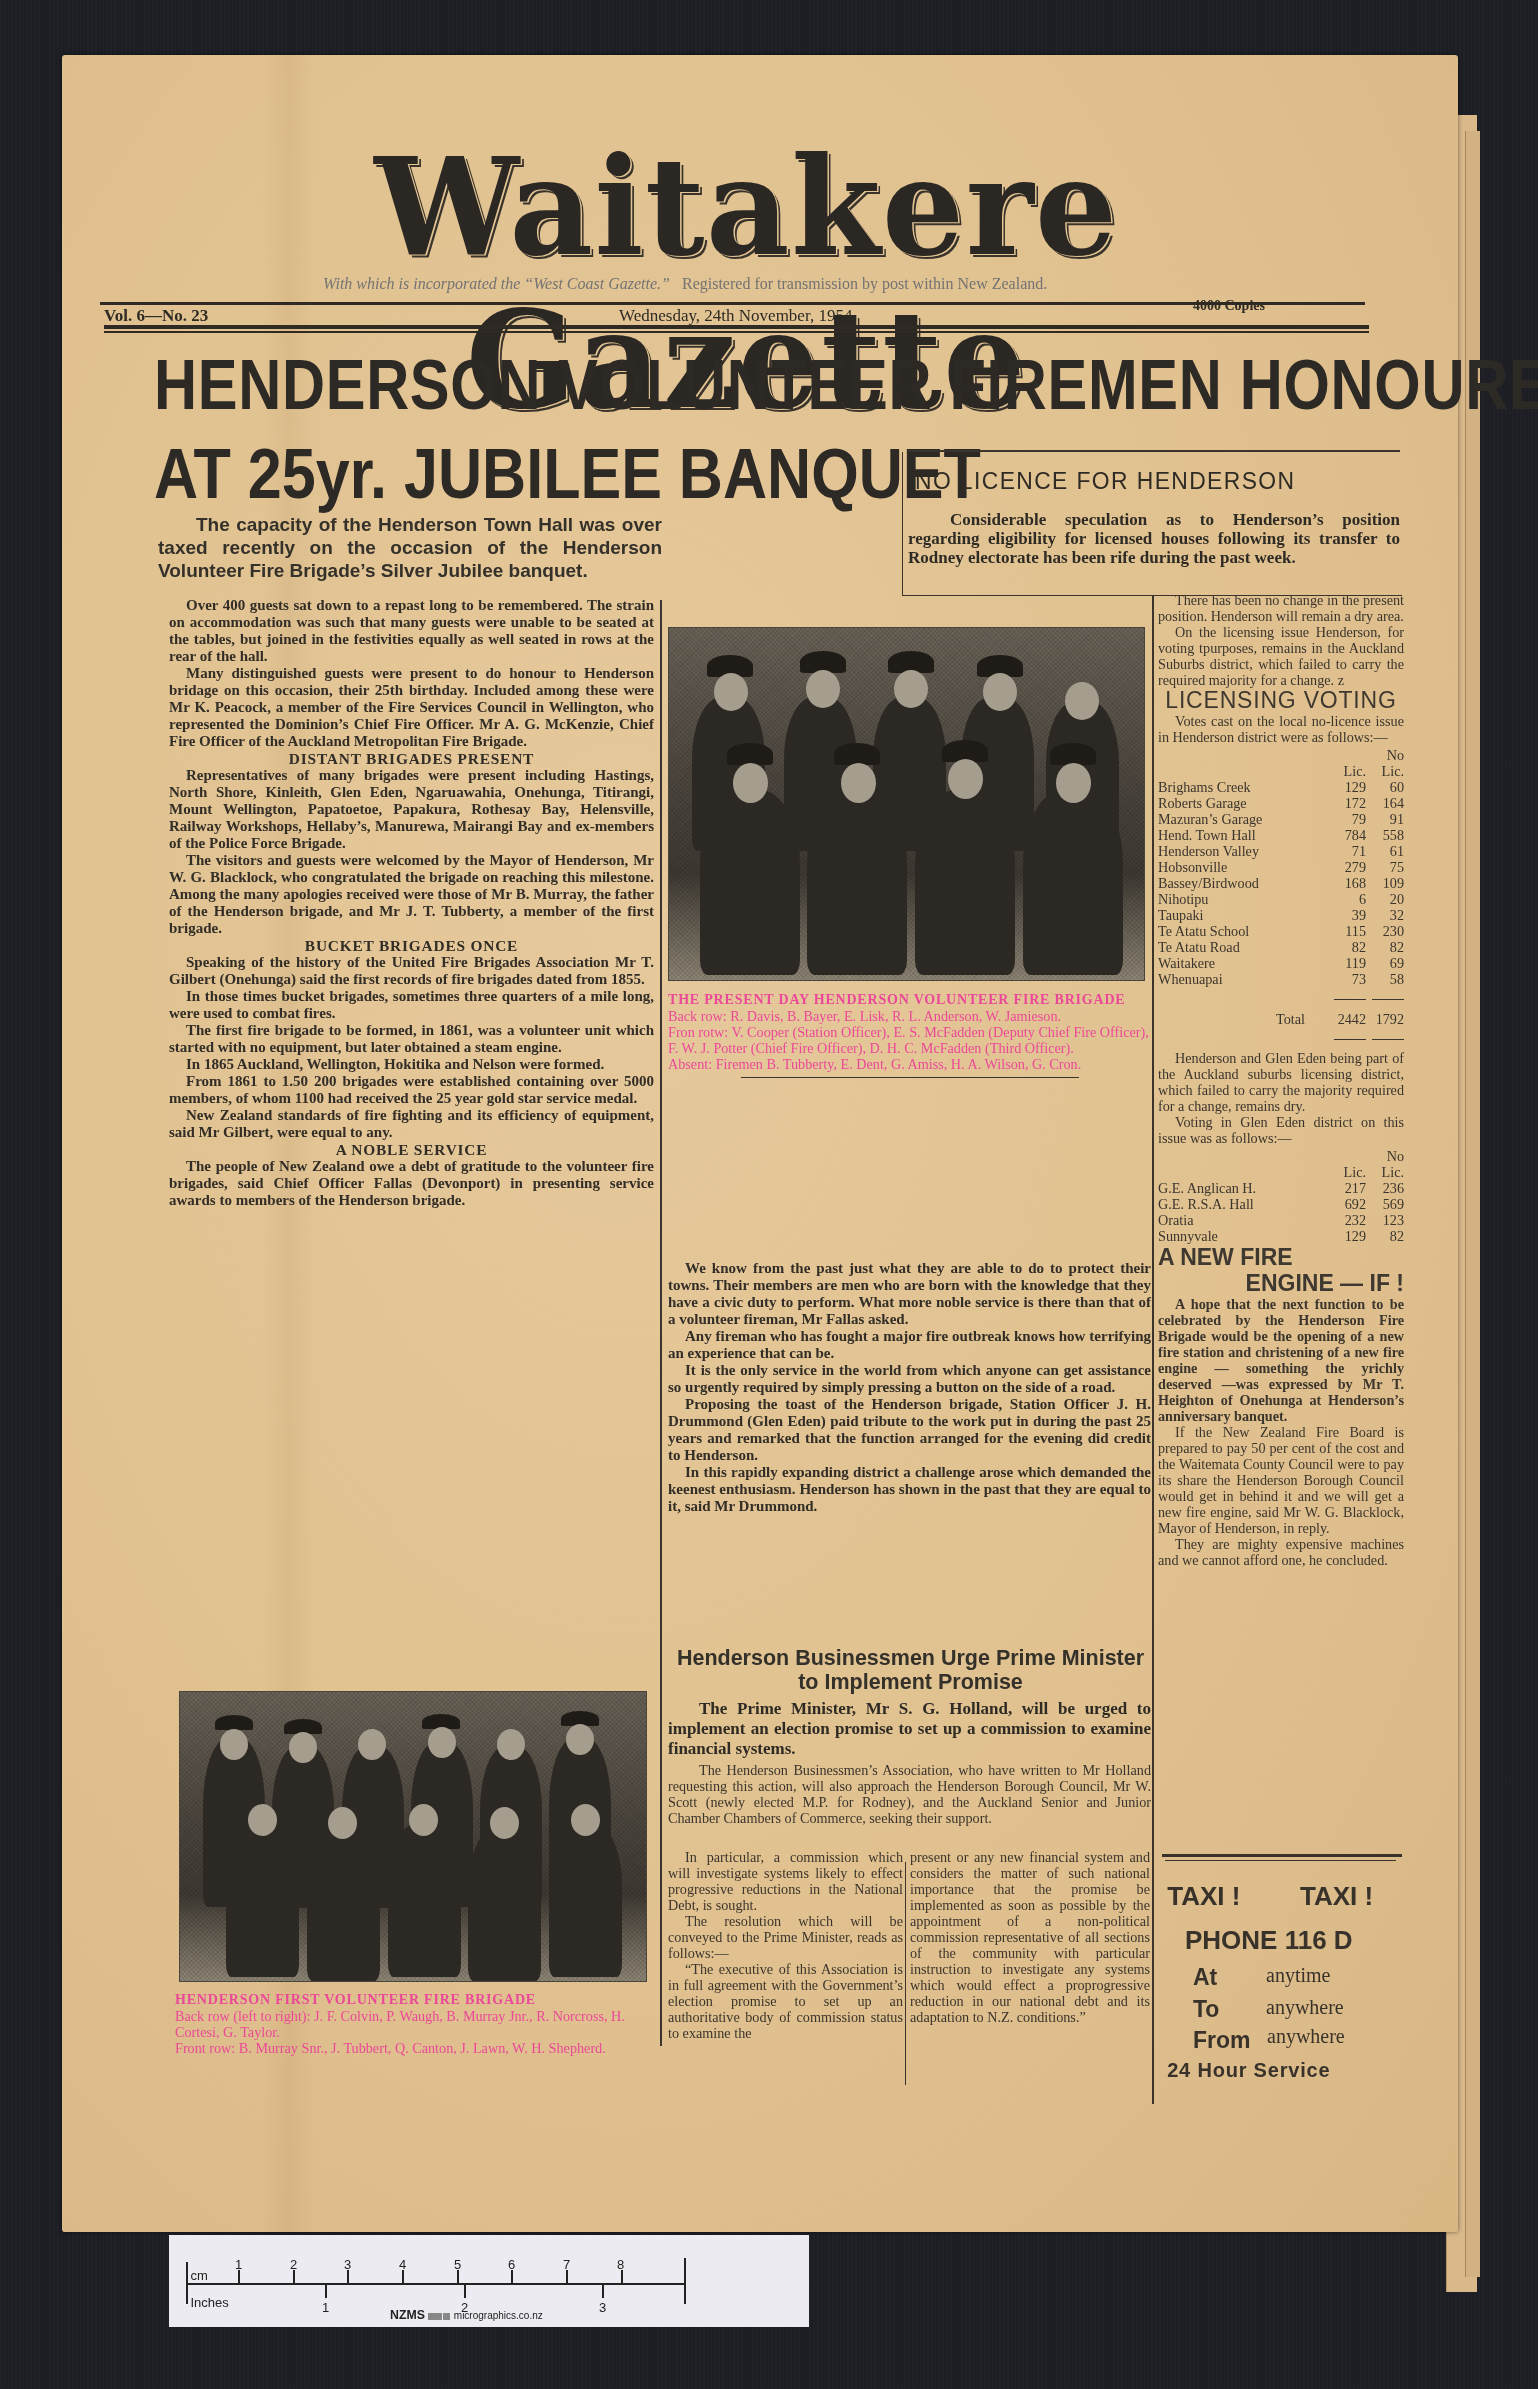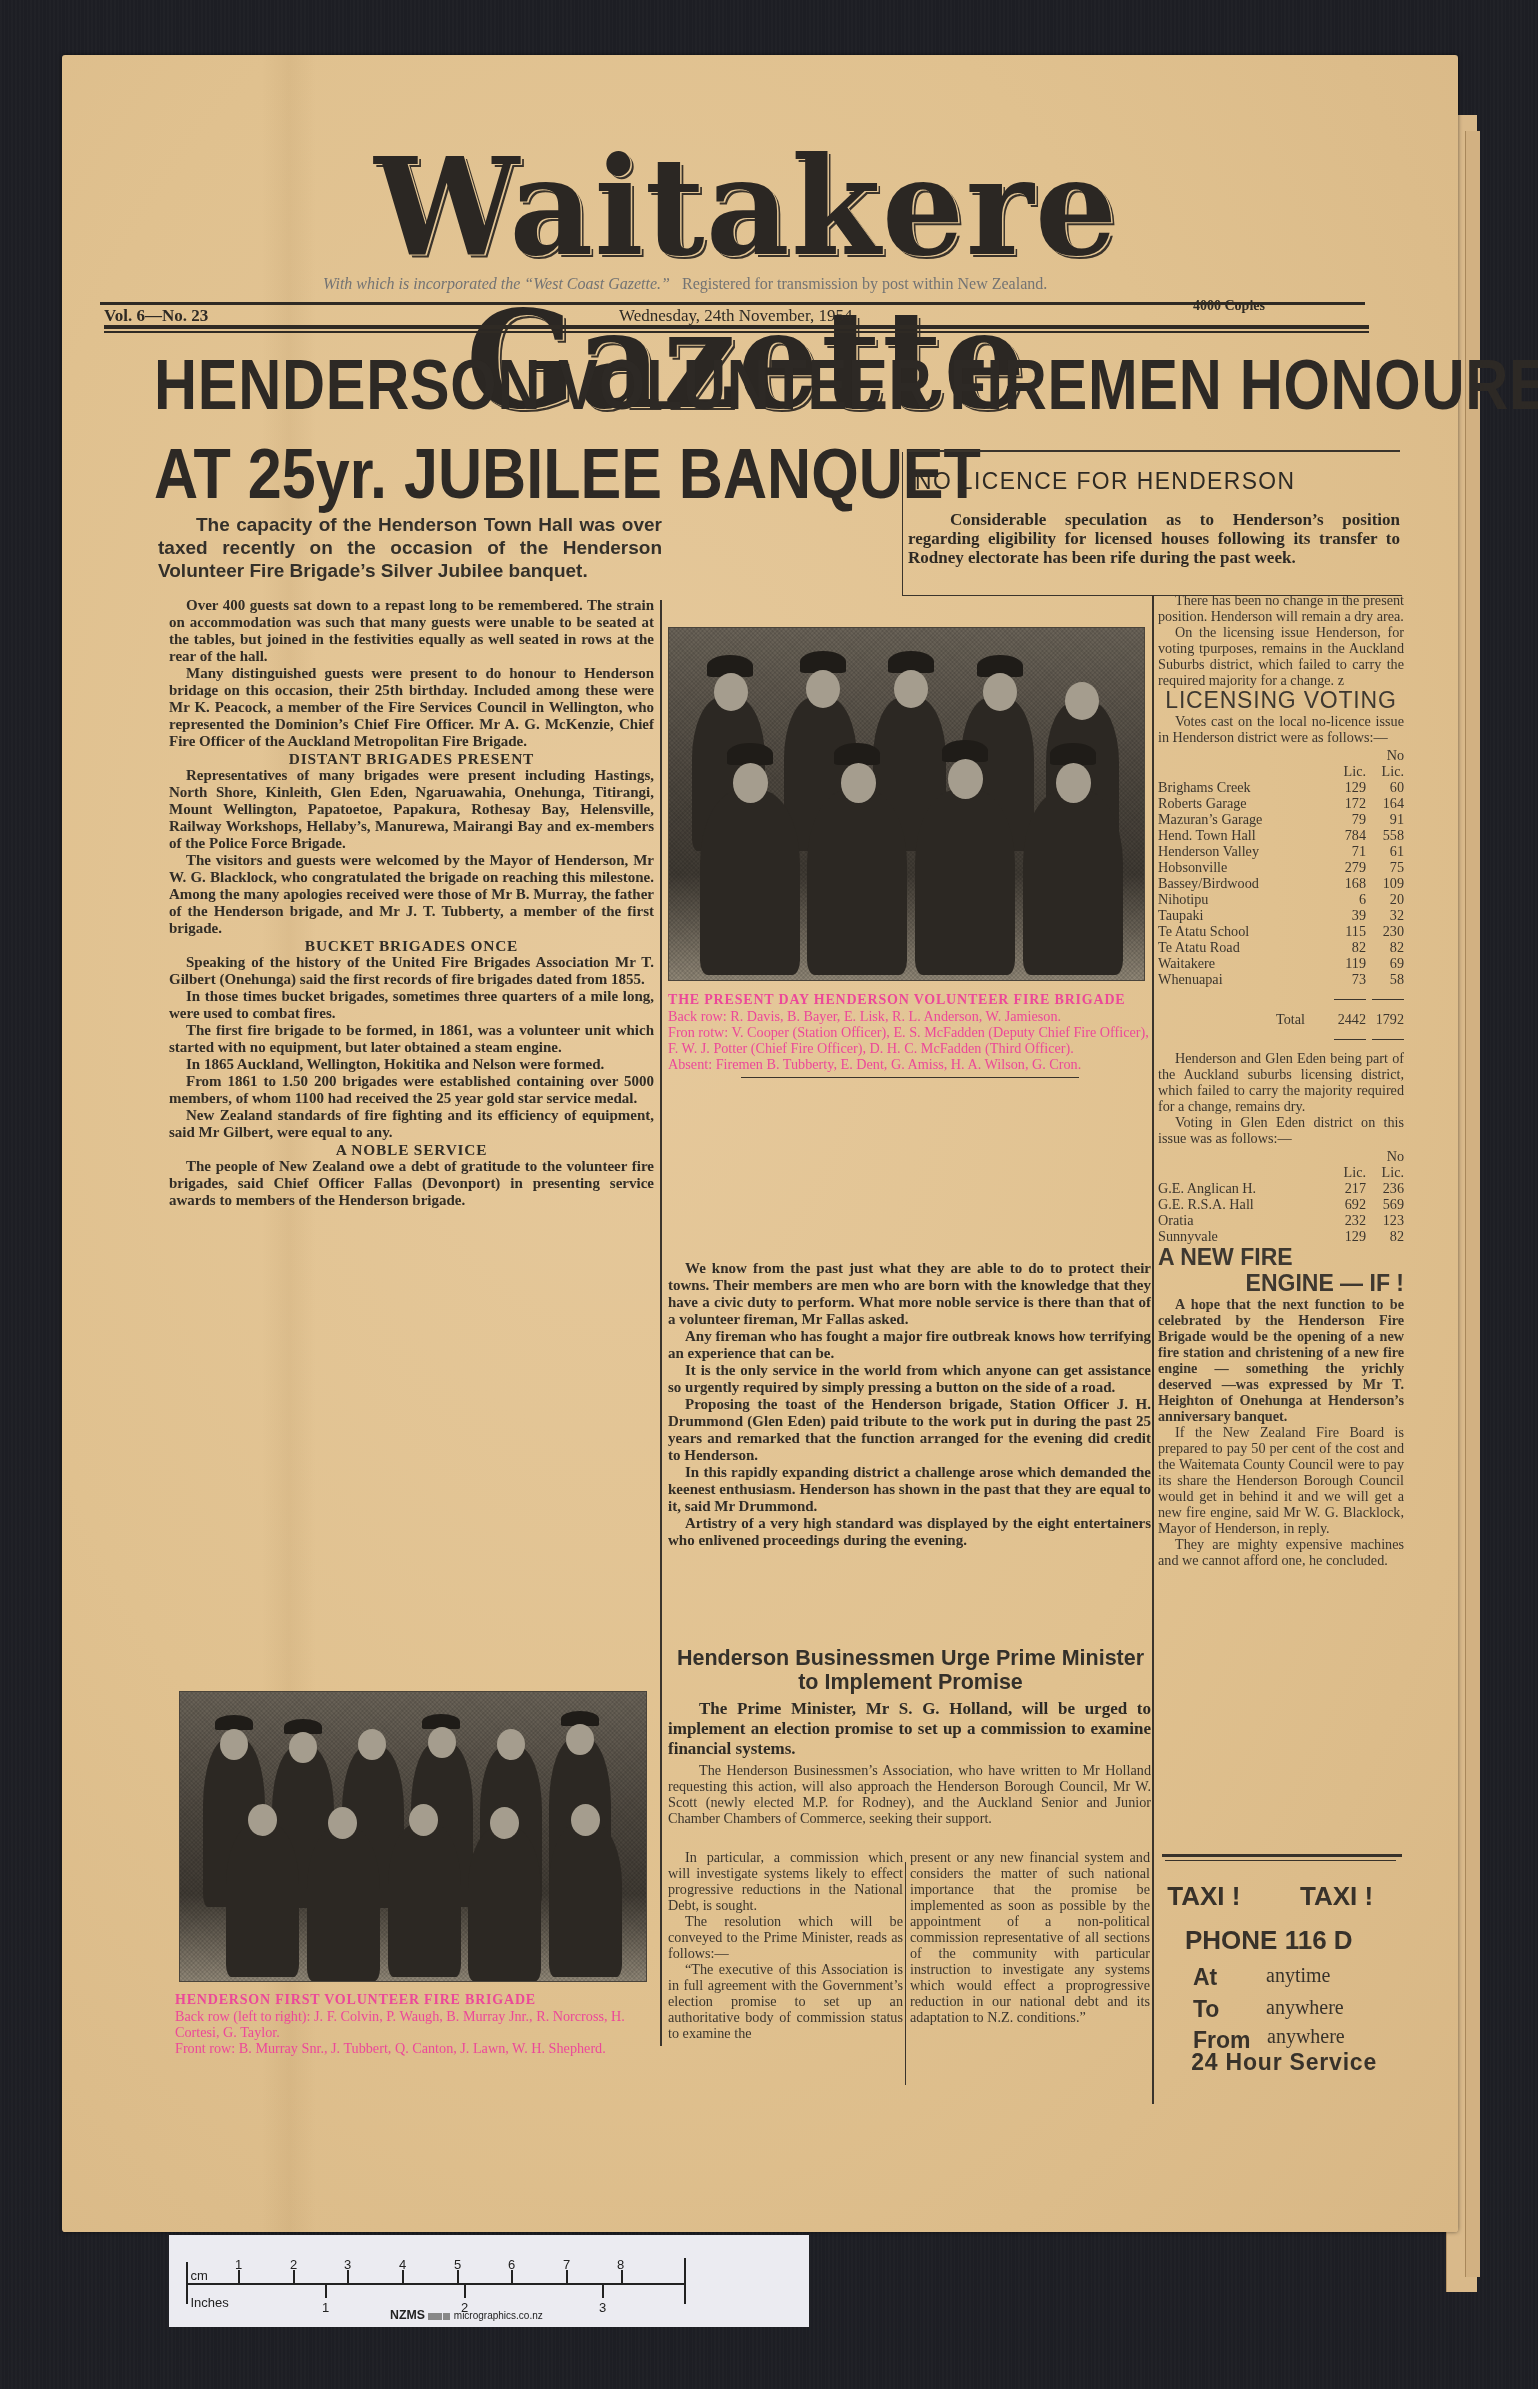--- a/index.html
+++ b/index.html
@@ -226,21 +226,20 @@
   <div>Absent: Firemen B. Tubberty, E. Dent, G. Amiss, H. A. Wilson, G. Cron.</div>
   <div style="margin:4.6px auto 0; width:338px; border-top:1.5px solid #3a342c;"></div>
 </div>
 
 <div class="col col-mid">
   <p>We know from the past just what they are able to do to protect their towns. Their members are men who are born with the knowledge that they have a civic duty to perform. What more noble service is there than that of a volunteer fireman, Mr Fallas asked.</p>
   <p>Any fireman who has fought a major fire outbreak knows how terrifying an experience that can be.</p>
   <p>It is the only service in the world from which anyone can get assistance so urgently required by simply pressing a button on the side of a road.</p>
   <p>Proposing the toast of the Henderson brigade, Station Officer J. H. Drummond (Glen Eden) paid tribute to the work put in during the past 25 years and remarked that the function arranged for the evening did credit to Henderson.</p>
   <p>In this rapidly expanding district a challenge arose which demanded the keenest enthusiasm. Henderson has shown in the past that they are equal to it, said Mr Drummond.</p>
-  <p>Artistry of a very high standard was displayed by the eight entertainers who enlivened proceedings during the evening.</p>
 </div>
 
 <div style="position:absolute; left:668px; top:1646px; width:485px; font-family:'Liberation Sans',sans-serif; font-weight:bold; font-size:21.5px; line-height:24px; text-align:center; color:#34302a;">Henderson Businessmen Urge Prime Minister to Implement Promise</div>
 <div style="position:absolute; left:668px; top:1699px; width:483px; font-weight:bold; font-size:17px; line-height:20px; text-align:justify; text-indent:31px;">The Prime Minister, Mr S. G. Holland, will be urged to implement an election promise to set up a commission to examine financial systems.</div>
 <div style="position:absolute; left:668px; top:1762px; width:483px; font-size:14.2px; line-height:16px; text-align:justify; text-indent:31px; color:#3b352d;">The Henderson Businessmen’s Association, who have written to Mr Holland requesting this action, will also approach the Henderson Borough Council, Mr W. Scott (newly elected M.P. for Rodney), and the Auckland Senior and Junior Chamber Chambers of Commerce, seeking their support.</div>
 <div class="col" style="left:668px; top:1849px; width:235px; font-size:14.2px; line-height:16px; color:#3b352d;">
   <p>In particular, a commission which will investigate systems likely to effect progressive reductions in the National Debt, is sought.</p>
   <p>The resolution which will be conveyed to the Prime Minister, reads as follows:—</p>
   <p>“The executive of this Association is in full agreement with the Government’s election promise to set up an authoritative body of commission status to examine the</p>
 </div>
@@ -401,21 +400,21 @@
 <div class="taxi">
   <span class="taxi-l" style="left:9.2px; top:31px; font-size:26px;">TAXI !</span>
   <span class="taxi-l" style="left:142px; top:31px; font-size:26px;">TAXI !</span>
   <span class="taxi-l" style="left:27px; top:75px; font-size:26px;">PHONE 116 D</span>
   <span class="taxi-l" style="left:35px; top:114px; font-size:23px;">At</span>
   <span class="taxi-s" style="left:108px; top:114px;">anytime</span>
   <span class="taxi-l" style="left:35px; top:146px; font-size:23px;">To</span>
   <span class="taxi-s" style="left:108px; top:146px;">anywhere</span>
   <span class="taxi-l" style="left:35px; top:177px; font-size:23px;">From</span>
   <span class="taxi-s" style="left:109px; top:175px;">anywhere</span>
-  <span class="taxi-l" style="left:9.2px; top:199px; font-size:23px; letter-spacing:0.8px;margin-left:24px;">24 Hour Service</span>
+  <span class="taxi-l" style="left:9.2px; top:209px; font-size:20px; letter-spacing:0.8px;">24 Hour Service</span>
 </div>
 
 <div class="ruler">
   <div class="ln" style="left:17px; top:48px; width:500px; height:2.3px;"></div>
   <div class="ln" style="left:17px; top:27px; width:2.3px; height:42px;"></div>
   <div class="ln" style="left:515px; top:23px; width:2.3px; height:46px;"></div>
   <span class="lbl" style="left:21.5px; top:33px;">cm</span>
   <span class="lbl" style="left:21.5px; top:60px;">Inches</span>
   <div class="ln" style="left:69px; top:35px; width:1.5px; height:14px;"></div>
     <span class="lbl" style="left:66px; top:21.5px;">1</span>

